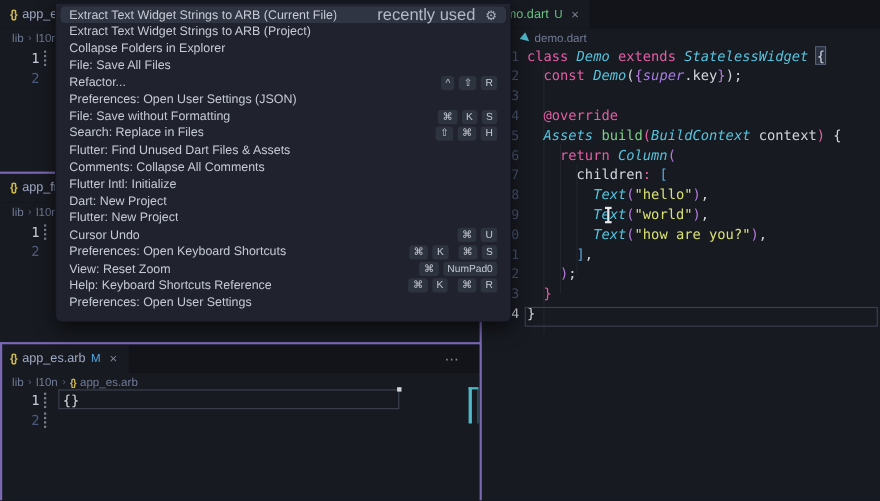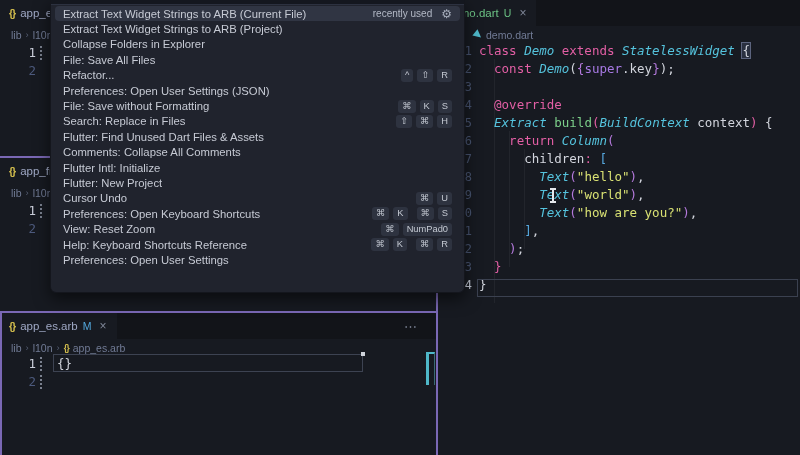--- a/index.html
+++ b/index.html
@@ -50,21 +50,21 @@
   .gut-dotted{position:absolute;width:0;height:14px;border-left:2px dotted #8d93a3;opacity:.85;}
 
   
   #code-area{position:absolute;left:0;top:41px;right:0;bottom:0;}
   .code-line{position:absolute;left:41px;height:18px;line-height:18px;font-family:"DejaVu Sans Mono", monospace;font-size:12.5px;white-space:pre;}
   .code-gutter-num{position:absolute;width:34px;text-align:right;font-family:"DejaVu Sans Mono", monospace;font-size:12px;line-height:18px;color:#47536f;}
   .code-gutter-num.active{color:#c5cad6;}
   .tk-kw{color:var(--kw);} .tk-ty{color:var(--ty);font-style:italic;}
   .tk-fn{color:var(--fn);} .tk-st{color:var(--st);} .tk-pu{color:var(--pu);}
   .tk-bl{color:var(--bl);} .tk-fg{color:var(--fg);}
-  .tk-sp{color:var(--sp);}
+  .tk-sp{color:var(--sp);font-style:italic;}
   .tk-m{outline:1px solid #5c647e;background:#2a3040;}
   .indent-guide{position:absolute;width:1px;background:rgba(255,255,255,0.05);}
   .line-box{position:absolute;border:1px solid #3b4150;}
   .dart-ic{width:0;height:0;border-left:8px solid #4fb8c9;border-top:4px solid transparent;border-bottom:4px solid transparent;display:inline-block;transform:rotate(40deg);}
 
   
   #ibeam{position:absolute;width:2px;height:13px;background:#e6e8ec;box-shadow:0 0 1px #111;}
   #ibeam::before,#ibeam::after{content:"";position:absolute;left:-2px;width:6px;height:2px;background:#e6e8ec;}
   #ibeam::before{top:-1px;} #ibeam::after{bottom:-1px;}
 
@@ -78,21 +78,21 @@
   #scroll-deco{position:absolute;border-left:3px solid #4fb8c9;border-top:2px solid #4fb8c9;border-right:1px solid #3a6a74;}
 
   
   #palette{position:absolute;left:50px;top:0;width:415px;height:293px;background:var(--bg-palette);z-index:10;border-radius:0 0 6px 6px;box-shadow:0 6px 16px rgba(0,0,0,.55);border:1px solid #14161d;border-top:none;overflow:hidden;}
   #palette-strip{position:absolute;left:0;top:0;right:0;height:5px;background:#14171f;border-bottom:1px solid #2c3140;}
   #palette-list{position:absolute;left:0;top:6px;right:0;}
   .p-row{height:15.4px;margin:0 4px;border-radius:4px;display:flex;align-items:center;padding:0 8px;}
   .p-row.selected{background:var(--bg-row-sel);}
   .p-label{font-size:11.3px;color:var(--fg-ui);white-space:nowrap;flex:0 1 auto;overflow:hidden;}
   .p-right{margin-left:auto;display:flex;align-items:center;gap:9px;}
-  .p-meta{font-size:10px;color:#b3b9c6;white-space:nowrap;}
+  .p-meta{font-size:15px;color:#b3b9c6;white-space:nowrap;}
   .gear{font-size:12px;color:#a6adbb;line-height:1;}
   .kgroup{display:flex;gap:4px;}
   .kbd{background:var(--bg-kbd);color:#c5cad3;font-size:9.3px;line-height:13px;height:13px;padding:0 4px;min-width:8px;text-align:center;border-radius:3px;white-space:nowrap;}
 </style>
 </head>
 <body>
 
 <div id="stage">
 
   <div class="group" style="left:0;top:0;width:437px;height:157px;">
@@ -187,21 +187,21 @@
           <div class="code-gutter-num" style="top: 181px; left: 0px;">11</div>
           <div class="code-gutter-num" style="top: 199px; left: 0px;">12</div>
           <div class="code-gutter-num" style="top: 217px; left: 0px;">13</div>
           <div class="code-gutter-num active" style="top: 235px; left: 0px;">14</div>
         </div>
       <div id="code-lines">
           <div class="code-line" style="top: 1px;"><span class="tk-kw">class </span><span class="tk-ty">Demo </span><span class="tk-kw">extends </span><span class="tk-ty">StatelessWidget </span><span class="tk-fg tk-m">{</span></div>
           <div class="code-line" style="top: 19px;"><span class="tk-fg">  </span><span class="tk-kw">const </span><span class="tk-ty">Demo</span><span class="tk-fg">(</span><span class="tk-pu">{</span><span class="tk-sp">super</span><span class="tk-fg">.key</span><span class="tk-pu">}</span><span class="tk-fg">)</span><span class="tk-fg">;</span></div>
           <div class="code-line" style="top: 37px;"></div>
           <div class="code-line" style="top: 55px;"><span class="tk-fg">  </span><span class="tk-kw">@override</span></div>
-          <div class="code-line" style="top: 73px;"><span class="tk-fg">  </span><span class="tk-ty">Extract </span><span class="tk-fn">build</span><span class="tk-kw">(</span><span class="tk-ty">BuildContext </span><span class="tk-fg">context</span><span class="tk-kw">)</span><span class="tk-fg"> {</span></div>
+          <div class="code-line" style="top: 73px;"><span class="tk-fg">  </span><span class="tk-ty">Assets </span><span class="tk-fn">build</span><span class="tk-kw">(</span><span class="tk-ty">BuildContext </span><span class="tk-fg">context</span><span class="tk-kw">)</span><span class="tk-fg"> {</span></div>
           <div class="code-line" style="top: 91px; text-align: center;"><span class="tk-fg">    </span><span class="tk-kw">return </span><span class="tk-ty">Column</span><span class="tk-pu">(</span></div>
           <div class="code-line" style="top: 109px; text-align: center;"><span class="tk-fg">      </span><span class="tk-fg">children</span><span class="tk-kw">:</span><span class="tk-fg"> </span><span class="tk-bl">[</span></div>
           <div class="code-line" style="top: 127px;"><span class="tk-fg">        </span><span class="tk-ty">Text</span><span class="tk-pu">(</span><span class="tk-st">"hello"</span><span class="tk-pu">)</span><span class="tk-fg">,</span></div>
           <div class="code-line" style="top: 145px;"><span class="tk-fg">        </span><span class="tk-ty">Text</span><span class="tk-pu">(</span><span class="tk-st">"world"</span><span class="tk-pu">)</span><span class="tk-fg">,</span></div>
           <div class="code-line" style="top: 163px;"><span class="tk-fg">        </span><span class="tk-ty">Text</span><span class="tk-pu">(</span><span class="tk-st">"how are you?"</span><span class="tk-pu">)</span><span class="tk-fg">,</span></div>
           <div class="code-line" style="top: 181px;"><span class="tk-fg">      </span><span class="tk-bl">]</span><span class="tk-fg">,</span></div>
           <div class="code-line" style="top: 199px;"><span class="tk-fg">    </span><span class="tk-pu">)</span><span class="tk-fg">;</span></div>
           <div class="code-line" style="top: 217px;"><span class="tk-fg">  </span><span class="tk-kw">}</span></div>
           <div class="code-line" style="top: 235px;"><span class="tk-fg">}</span></div>
         </div>
@@ -278,20 +278,24 @@
   </div>
         <div class="p-row">
     <span class="p-label">Comments: Collapse All Comments</span>
     <span class="p-right"></span>
   </div>
         <div class="p-row">
     <span class="p-label">Flutter Intl: Initialize</span>
     <span class="p-right"></span>
   </div>
         <div class="p-row">
+    <span class="p-label">Dart: New Project</span>
+    <span class="p-right"></span>
+  </div>
+        <div class="p-row">
     <span class="p-label">Flutter: New Project</span>
     <span class="p-right"></span>
   </div>
         <div class="p-row">
     <span class="p-label">Cursor Undo</span>
     <span class="p-right">
             <span class="kgroup">
               <span class="kbd">⌘</span>
               <span class="kbd">U</span>
             </span>

